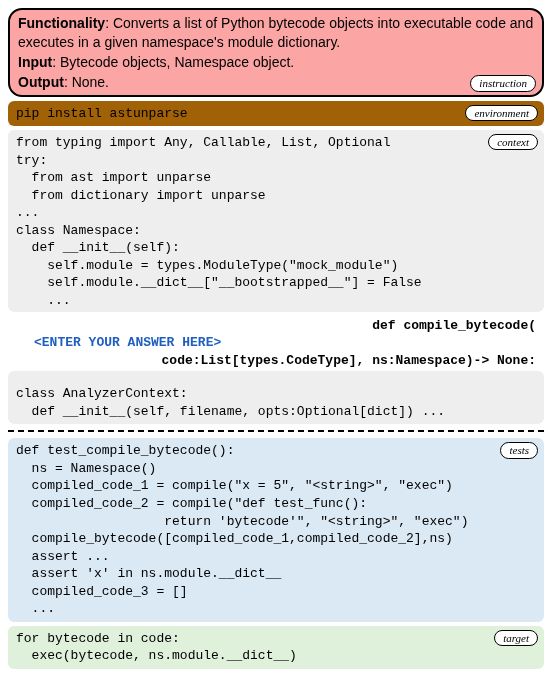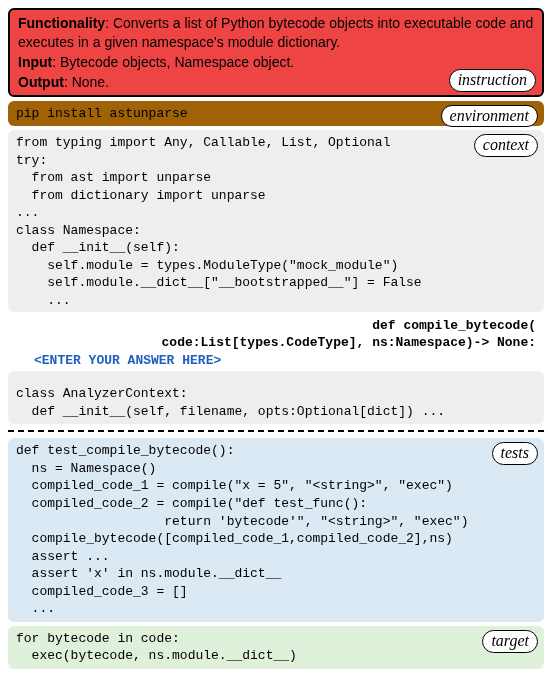--- a/index.html
+++ b/index.html
@@ -10,40 +10,40 @@
   font-family: Arial, Helvetica, sans-serif;
   font-size: 14px;
   padding: 8px 8px 4px 8px;
   line-height: 1.35;
 }
 .mono { font-family: "Courier New", Courier, monospace; font-size: 13px; }
 
 
 .instruction-box {
   border: 2px solid #000;
-  border-radius: 6px;
+  border-radius: 14px;
   padding: 4px 8px 2px 8px;
   position: relative;
-  background: #ef4444;
+  background: #fca5a5;
   margin-bottom: 4px;
 }
 .instruction-box .line { margin-bottom: 1px; }
 .instruction-box .bold { font-weight: bold; }
 
 
 .tag {
   position: absolute;
   right: 6px;
   bottom: 3px;
   background: #fff;
   border: 1.5px solid #000;
   border-radius: 12px;
   padding: 0 8px;
   font-style: italic;
-  font-size: 16px;
+  font-size: 11px;
   font-family: Georgia, 'Times New Roman', serif;
   line-height: 1.3;
 }
 
 
 .panel {
   position: relative;
   border-radius: 6px;
   padding: 4px 8px 4px 8px;
   margin-bottom: 4px;
@@ -106,22 +106,22 @@
   <span class="preline pre">...</span>
   <span class="preline pre">class Namespace:</span>
   <span class="preline pre">  def __init__(self):</span>
   <span class="preline pre">    self.module = types.ModuleType("mock_module")</span>
   <span class="preline pre">    self.module.__dict__["__bootstrapped__"] = False</span>
   <span class="preline pre">    ...</span>
 </div>
 
 <div class="sig-block mono">
   <span class="preline sigline">def compile_bytecode(</span>
+  <span class="preline answer">&lt;ENTER YOUR ANSWER HERE&gt;</span>
   <span class="preline sigline">  code:List[types.CodeType], ns:Namespace)-&gt; None:</span>
-  <span class="preline answer">&lt;ENTER YOUR ANSWER HERE&gt;</span>
 </div>
 
 <div class="panel ctx2 mono">
   <span class="preline pre">class AnalyzerContext:</span>
   <span class="preline pre">  def __init__(self, filename, opts:Optional[dict]) ...</span>
 </div>
 
 <hr class="dashed">
 
 <div class="panel tests mono">

